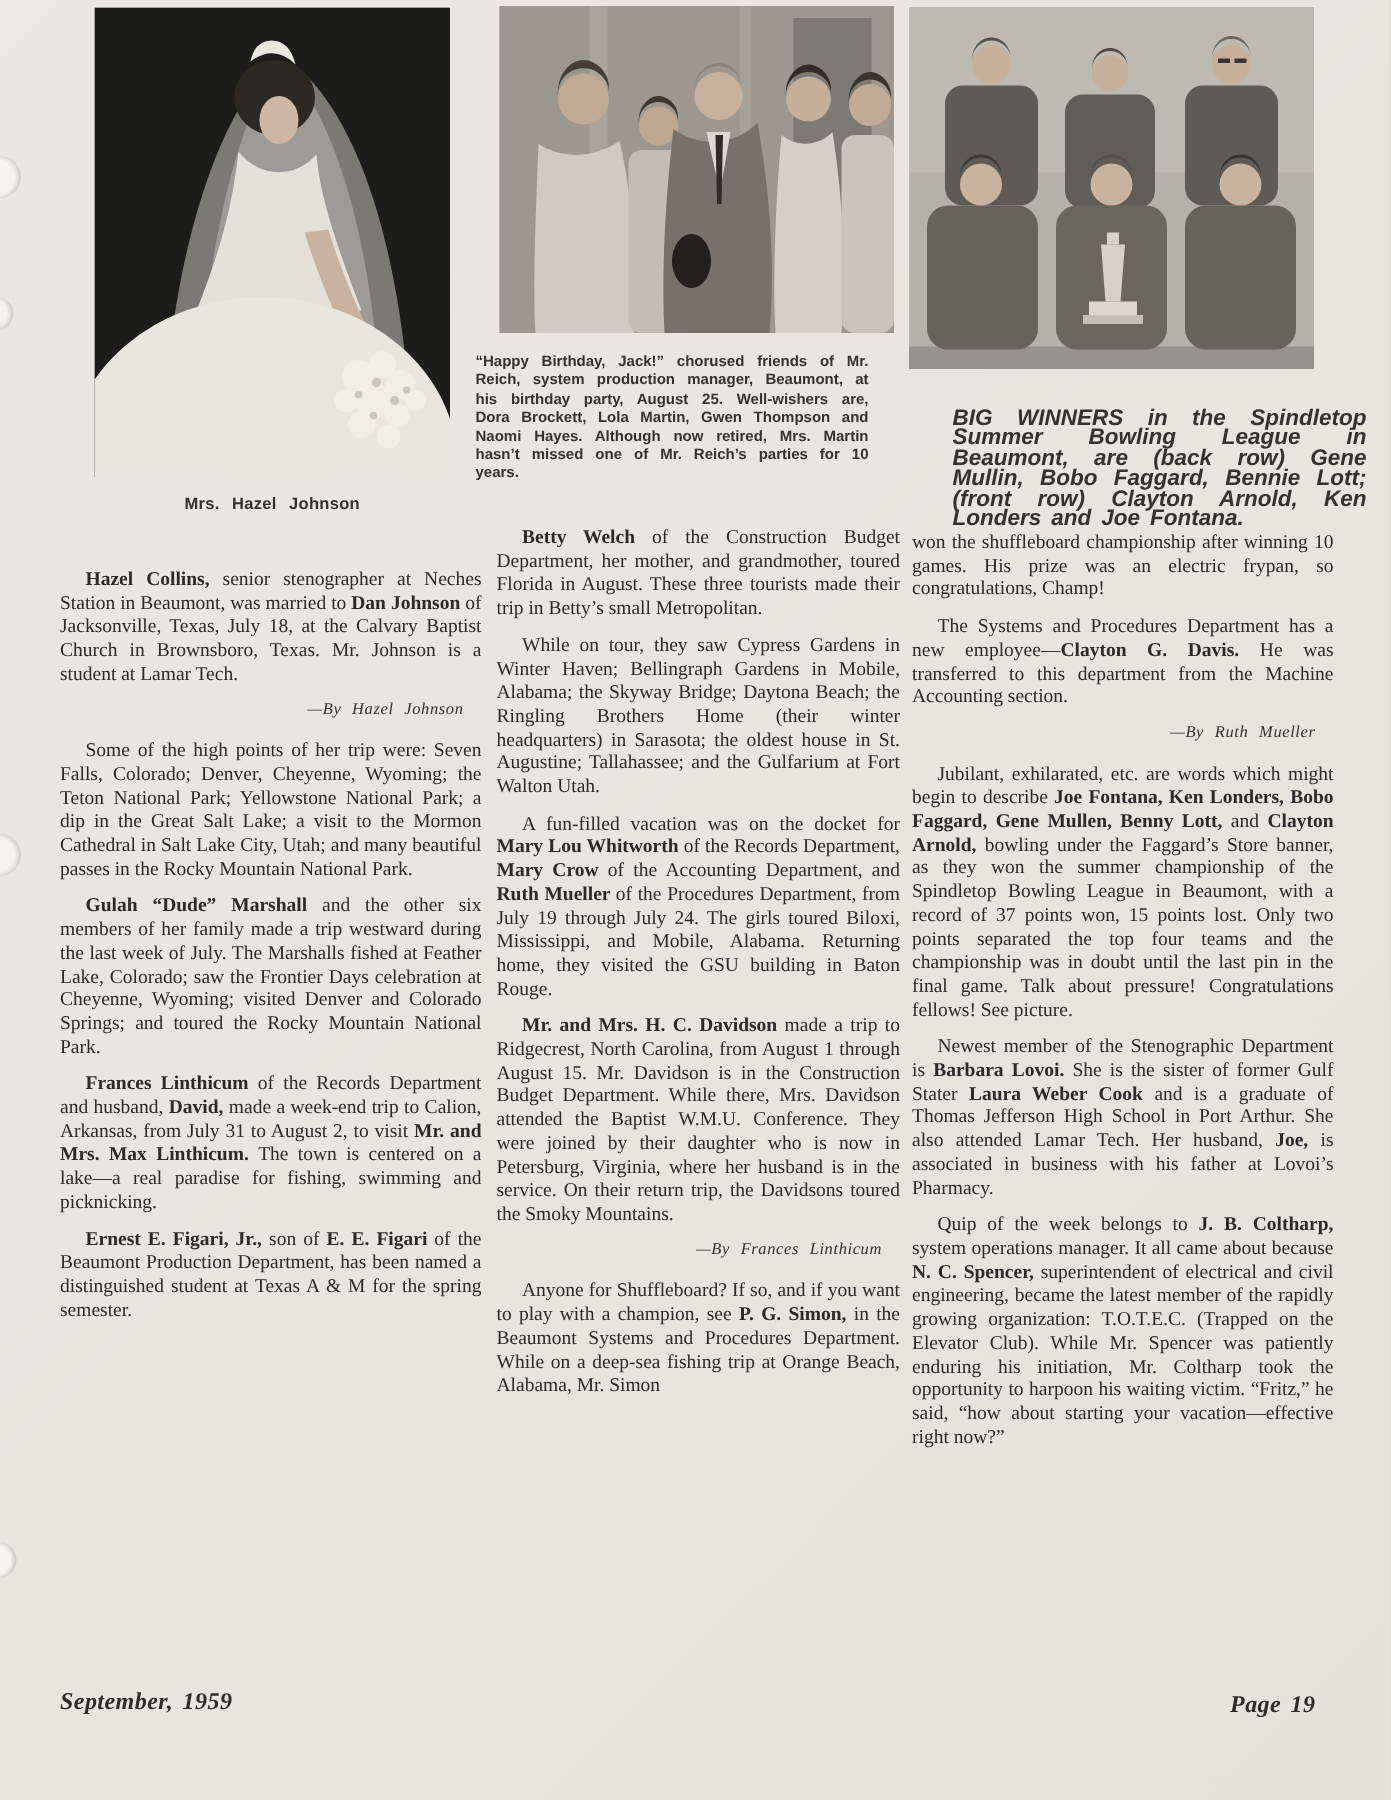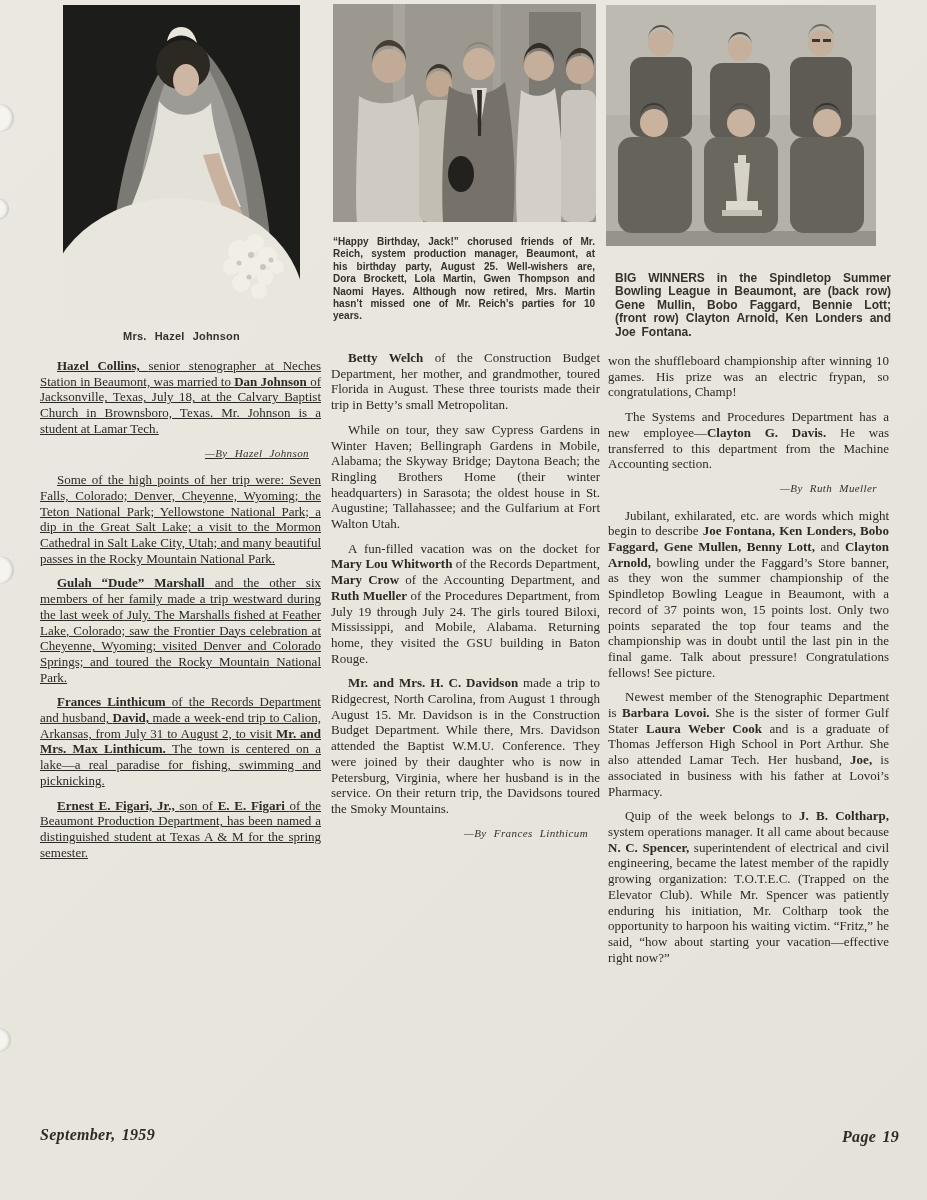--- a/index.html
+++ b/index.html
@@ -101,21 +101,21 @@
       <path d="M130 56 a16 16 0 0 1 32 0 c0 -10 -7 -18 -16 -18 s-16 8 -16 18 z" fill="#8a8178"></path>
       <ellipse cx="128" cy="170" rx="13" ry="18" fill="#23211e"></ellipse>
       <path d="M188 86 C 184 132, 182 182, 184 218 L 228 218 C 232 172, 228 122, 222 84 C 212 94, 198 94, 188 86 Z" fill="#d4d0c7"></path>
       <circle cx="206" cy="62" r="15" fill="#c6af9a"></circle>
       <path d="M191 60 a15 15 0 0 1 30 -2 c1 -12 -8 -19 -15 -19 c-8 0 -16 9 -15 21 z" fill="#332d27"></path>
       <rect x="228" y="86" width="35" height="132" rx="9" fill="#c9c5bc"></rect>
       <circle cx="247" cy="66" r="14" fill="#c2ab96"></circle>
       <path d="M233 64 a14 14 0 0 1 28 -2 c1 -11 -7 -18 -14 -18 c-7 0 -15 9 -14 20 z" fill="#3a332c"></path>
     </svg>
   </div>
-  <div class="abs cap-sans cap-just" style="left:333px; top:236px; width:262px;">“Happy Birthday, Jack!” chorused friends of Mr. Reich, system production manager, Beaumont, at his birthday party, August 25. Well-wishers are, Dora Brockett, Lola Martin, Gwen Thompson and Naomi Hayes. Although now retired, Mrs. Martin hasn’t missed one of Mr. Reich’s parties for 10 years.</div>
+  <div class="abs cap-sans cap-just" style="left:317px; top:236px; width:262px;">“Happy Birthday, Jack!” chorused friends of Mr. Reich, system production manager, Beaumont, at his birthday party, August 25. Well-wishers are, Dora Brockett, Lola Martin, Gwen Thompson and Naomi Hayes. Although now retired, Mrs. Martin hasn’t missed one of Mr. Reich’s parties for 10 years.</div>
 
   <div class="abs photo" style="left:606px; top:5px; width:270px; height:241px;">
     <svg width="270" height="241" viewBox="0 0 270 241">
       <rect width="270" height="241" fill="#b4b1a9"></rect>
       <rect width="270" height="110" fill="#bdbab2"></rect>
       <rect y="226" width="270" height="15" fill="#96938c"></rect>
 
       <g>
         <rect x="24" y="52" width="62" height="80" rx="12" fill="#5e5b54"></rect>
         <circle cx="55" cy="38" r="13" fill="#c6b09b"></circle>
@@ -141,44 +141,45 @@
         <circle cx="221" cy="118" r="14" fill="#c9b39e"></circle>
         <path d="M207 114 a14 14 0 0 1 28 0 c0 -10 -6 -16 -14 -16 s-14 6 -14 16z" fill="#37332e"></path>
 
         <path d="M128 158 l16 0 l-3 38 l-10 0 z" fill="#d6d2c7"></path>
         <rect x="120" y="196" width="32" height="9" fill="#dcd8cd"></rect>
         <rect x="116" y="205" width="40" height="6" fill="#c4c0b5"></rect>
         <rect x="132" y="150" width="8" height="8" fill="#d6d2c7"></rect>
       </g>
     </svg>
   </div>
-  <div class="abs cap-sans cap-just" style="left:615px; top:272px; width:276px; font-size:12px; line-height:13.4px;">BIG WINNERS in the Spindletop Summer Bowling League in Beaumont, are (back row) Gene Mullin, Bobo Faggard, Bennie Lott; (front row) Clayton Arnold, Ken Londers and Joe Fontana.</div>
+  <div class="abs cap-sans cap-just" style="left:635px; top:272px; width:276px; font-size:15px; line-height:13.4px;font-style:italic;">BIG WINNERS in the Spindletop Summer Bowling League in Beaumont, are (back row) Gene Mullin, Bobo Faggard, Bennie Lott; (front row) Clayton Arnold, Ken Londers and Joe Fontana.</div>
 
-  <div class="abs col" style="left:40px; top:358px; width:281px;text-decoration:underline;">
+  <div class="abs col" style="left:40px; top:378px; width:281px;">
       <p class="para"><b>Hazel Collins, </b>senior stenographer at Neches Station in Beaumont, was married to <b>Dan Johnson </b>of Jacksonville, Texas, July 18, at the Calvary Baptist Church in Brownsboro, Texas. Mr. Johnson is a student at Lamar Tech.</p>
       <p class="byline">—By Hazel Johnson</p>
       <p class="para">Some of the high points of her trip were: Seven Falls, Colorado; Denver, Cheyenne, Wyoming; the Teton National Park; Yellowstone National Park; a dip in the Great Salt Lake; a visit to the Mormon Cathedral in Salt Lake City, Utah; and many beautiful passes in the Rocky Mountain National Park.</p>
       <p class="para"><b>Gulah “Dude” Marshall </b>and the other six members of her family made a trip westward during the last week of July. The Marshalls fished at Feather Lake, Colorado; saw the Frontier Days celebration at Cheyenne, Wyoming; visited Denver and Colorado Springs; and toured the Rocky Mountain National Park.</p>
       <p class="para"><b>Frances Linthicum </b>of the Records Department and husband, <b>David, </b>made a week-end trip to Calion, Arkansas, from July 31 to August 2, to visit <b>Mr. and Mrs. Max Linthicum. </b>The town is centered on a lake—a real paradise for fishing, swimming and picknicking.</p>
       <p class="para"><b>Ernest E. Figari, Jr., </b>son of <b>E. E. Figari </b>of the Beaumont Production Department, has been named a distinguished student at Texas A &amp; M for the spring semester.</p>
     </div>
 
   <div class="abs col" style="left:331px; top:350px; width:269px;">
       <p class="para"><b>Betty Welch </b>of the Construction Budget Department, her mother, and grandmother, toured Florida in August. These three tourists made their trip in Betty’s small Metropolitan.</p>
       <p class="para">While on tour, they saw Cypress Gardens in Winter Haven; Bellingraph Gardens in Mobile, Alabama; the Skyway Bridge; Daytona Beach; the Ringling Brothers Home (their winter headquarters) in Sarasota; the oldest house in St. Augustine; Tallahassee; and the Gulfarium at Fort Walton Utah.</p>
       <p class="para">A fun-filled vacation was on the docket for <b>Mary Lou Whitworth </b>of the Records Department, <b>Mary Crow </b>of the Accounting Department, and <b>Ruth Mueller </b>of the Procedures Department, from July 19 through July 24. The girls toured Biloxi, Mississippi, and Mobile, Alabama. Returning home, they visited the GSU building in Baton Rouge.</p>
       <p class="para"><b>Mr. and Mrs. H. C. Davidson </b>made a trip to Ridgecrest, North Carolina, from August 1 through August 15. Mr. Davidson is in the Construction Budget Department. While there, Mrs. Davidson attended the Baptist W.M.U. Conference. They were joined by their daughter who is now in Petersburg, Virginia, where her husband is in the service. On their return trip, the Davidsons toured the Smoky Mountains.</p>
       <p class="byline">—By Frances Linthicum</p>
+      <p class="para">Anyone for Shuffleboard?  If so, and if you want to play with a champion, see <b>P. G. Simon, </b>in the Beaumont Systems and Procedures Department. While on a deep-sea fishing trip at Orange Beach, Alabama, Mr. Simon</p>
     </div>
 
   <div class="abs col" style="left:608px; top:353px; width:281px;">
       <p class="para noindent">won the shuffleboard championship after winning 10 games. His prize was an electric frypan, so congratulations, Champ!</p>
       <p class="para">The Systems and Procedures Department has a new employee—<b>Clayton G. Davis. </b>He was transferred to this department from the Machine Accounting section.</p>
       <p class="byline">—By Ruth Mueller</p>
       <p class="para">Jubilant, exhilarated, etc. are words which might begin to describe <b>Joe Fontana, Ken Londers, Bobo Faggard, Gene Mullen, Benny Lott, </b>and <b>Clayton Arnold, </b>bowling under the Faggard’s Store banner, as they won the summer championship of the Spindletop Bowling League in Beaumont, with a record of 37 points won, 15 points lost. Only two points separated the top four teams and the championship was in doubt until the last pin in the final game. Talk about pressure!  Congratulations fellows!  See picture.</p>
       <p class="para">Newest member of the Stenographic Department is <b>Barbara Lovoi. </b>She is the sister of former Gulf Stater <b>Laura Weber Cook </b>and is a graduate of Thomas Jefferson High School in Port Arthur. She also attended Lamar Tech. Her husband, <b>Joe, </b>is associated in business with his father at Lovoi’s Pharmacy.</p>
       <p class="para">Quip of the week belongs to <b>J. B. Coltharp, </b>system operations manager. It all came about because <b>N. C. Spencer, </b>superintendent of electrical and civil engineering, became the latest member of the rapidly growing organization:  T.O.T.E.C.  (Trapped on the Elevator Club). While Mr. Spencer was patiently enduring his initiation, Mr. Coltharp took the opportunity to harpoon his waiting victim. “Fritz,” he said, “how about starting your vacation—effective right now?”</p>
     </div>
 
   <div class="abs footer" style="left:40px; top:1126px;">September, 1959</div>
-  <div class="abs footer" style="right:28px; top:1128px;">Page 19</div>
+  <div class="abs footer" style="right:50px; top:1128px;">Page 19</div>
 
 </div>
 
 </body></html>

